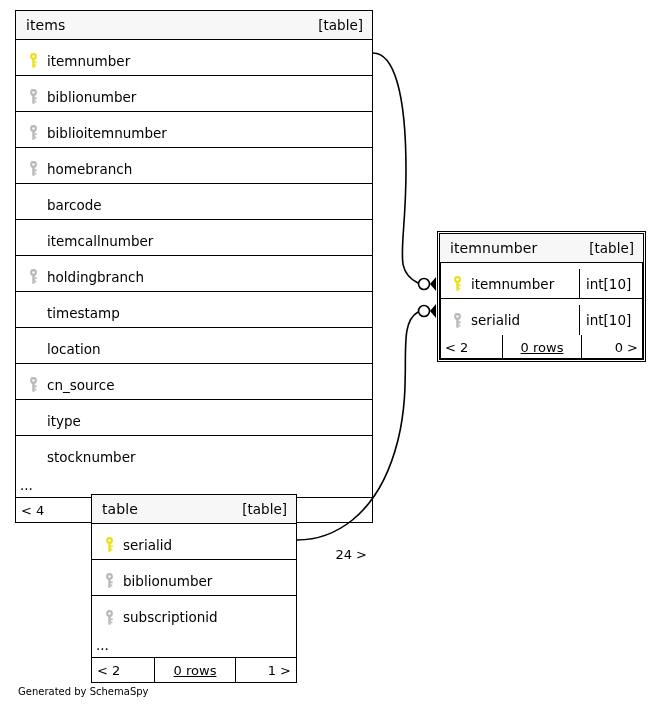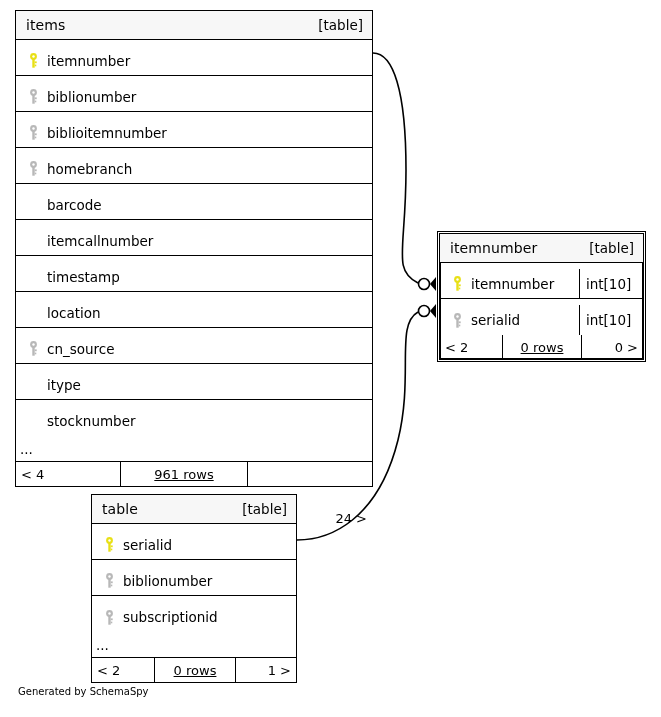--- a/index.html
+++ b/index.html
@@ -224,20 +224,34 @@
         </div>
       </div>
       <div class="tbl-row">
         <div class="col-name-cell">
           <span class="keyslot empty"></span>
           <span class="col-label">itemcallnumber</span>
         </div>
       </div>
       <div class="tbl-row">
         <div class="col-name-cell">
+          <span class="keyslot">
+            <svg width="9" height="15" viewBox="0 0 9 15">
+              <circle cx="4.5" cy="3.5" r="3.4" fill="#b8b8b8"></circle>
+              <circle cx="4.5" cy="3.5" r="1.2" fill="#ffffff"></circle>
+              <rect x="3.3" y="5.5" width="2.4" height="9.2" fill="#b8b8b8"></rect>
+              <rect x="5.7" y="8.4" width="2.0" height="1.8" fill="#b8b8b8"></rect>
+              <rect x="5.7" y="11.6" width="1.6" height="1.7" fill="#b8b8b8"></rect>
+            </svg>
+          </span>
+          <span class="col-label">holdingbranch</span>
+        </div>
+      </div>
+      <div class="tbl-row">
+        <div class="col-name-cell">
           <span class="keyslot empty"></span>
           <span class="col-label">timestamp</span>
         </div>
       </div>
       <div class="tbl-row">
         <div class="col-name-cell">
           <span class="keyslot empty"></span>
           <span class="col-label">location</span>
         </div>
       </div>

